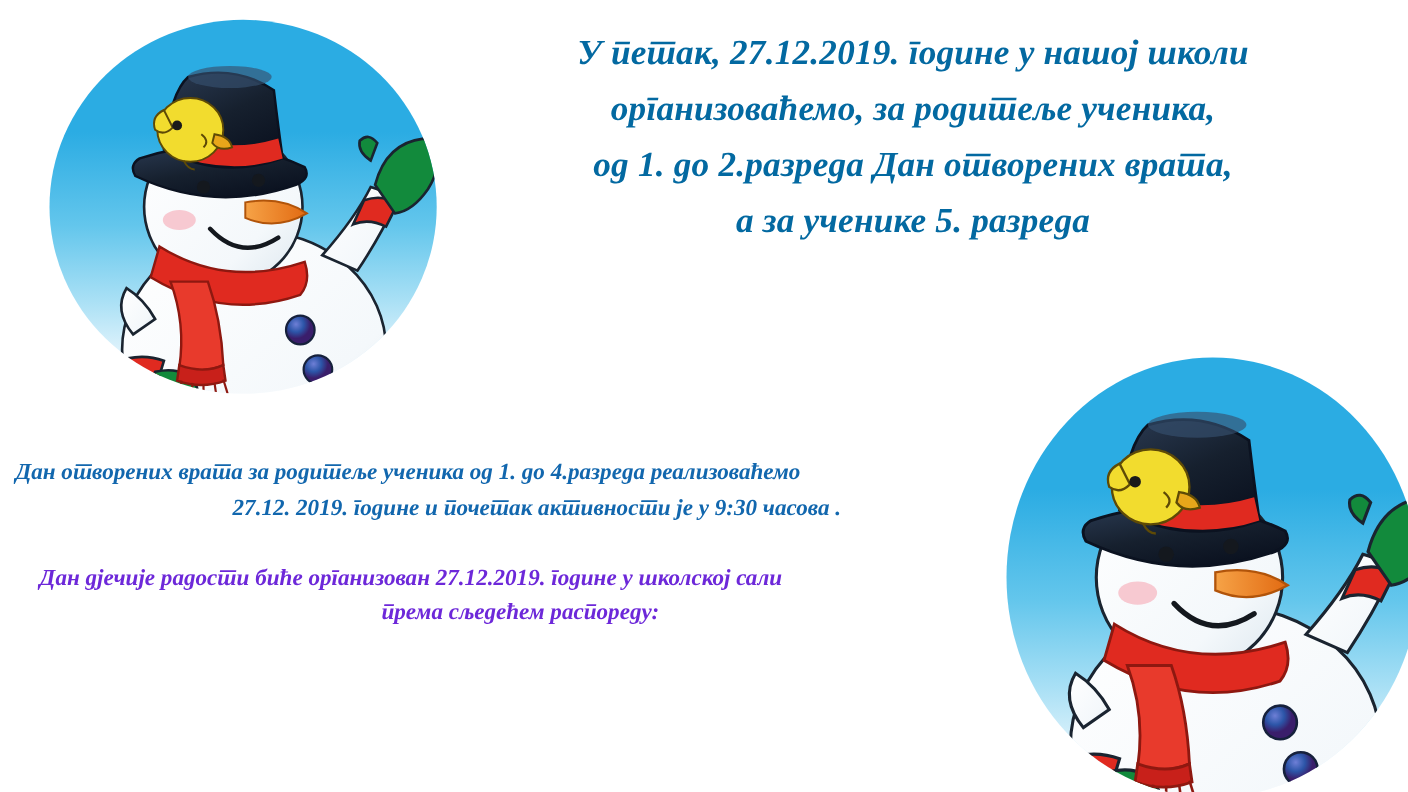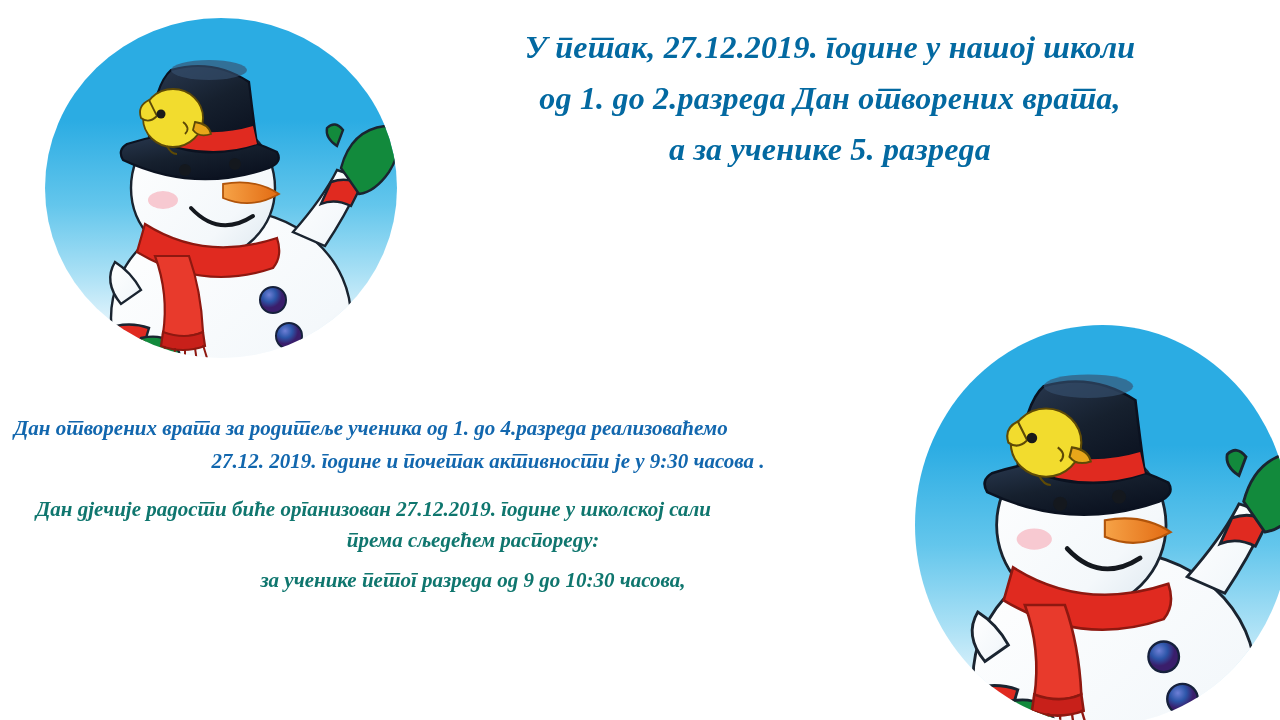--- a/index.html
+++ b/index.html
@@ -74,24 +74,24 @@
     font-size: 21px;
     line-height: 33px;
     font-style: italic;
     font-weight: 700;
     white-space: nowrap;
   }
   #open-doors-block .line.l1 { text-align: left; padding-left: 6px; }
 
   #joy-day-block {
     left: 8px;
-    top: 494px;
+    top: 510px;
     width: 930px;
     text-align: center;
-    color: #0f766e;
+    color: #6d28d9;
   }
   #joy-day-block .line {
     font-size: 21px;
     line-height: 31px;
     font-style: italic;
     font-weight: 700;
     white-space: nowrap;
   }
   #joy-day-block .line.l1 { text-align: left; padding-left: 28px; }
   #joy-day-block .spacer { height: 9px; }
@@ -280,27 +280,27 @@
     <g stroke="#16213C" stroke-width="2">
       <circle cx="228" cy="282" r="13" fill="url(#btnG2)"></circle>
       <circle cx="244" cy="318" r="13" fill="url(#btnG2)"></circle>
       <circle cx="250" cy="358" r="13" fill="url(#btnG2)"></circle>
     </g>
   </svg>
 </div>
 
 <div class="text-block" id="heading-block">
   <div class="line">У петак, 27.12.2019. године у нашој школи</div>
+  <div class="line">организоваћемо, за родитеље  ученика,</div>
   <div class="line">од 1. до 2.разреда Дан отворених врата,</div>
   <div class="line">а за ученике 5. разреда</div>
 </div>
 
 <div class="text-block" id="open-doors-block">
   <div class="line l1">Дан  отворених врата за родитеље  ученика од 1. до 4.разреда реализоваћемо</div>
   <div class="line">27.12. 2019. године и почетак активности је у 9:30 часова .</div>
 </div>
 
 <div class="text-block" id="joy-day-block">
   <div class="line l1">Дан дјечије радости биће организован 27.12.2019. године у школској сали</div>
   <div class="line">према сљедећем распореду:</div>
   <div class="spacer"></div>
-  <div class="line">за ученике  петог разреда од 9 до 10:30 часова,</div>
 </div>
 
 </body></html>

